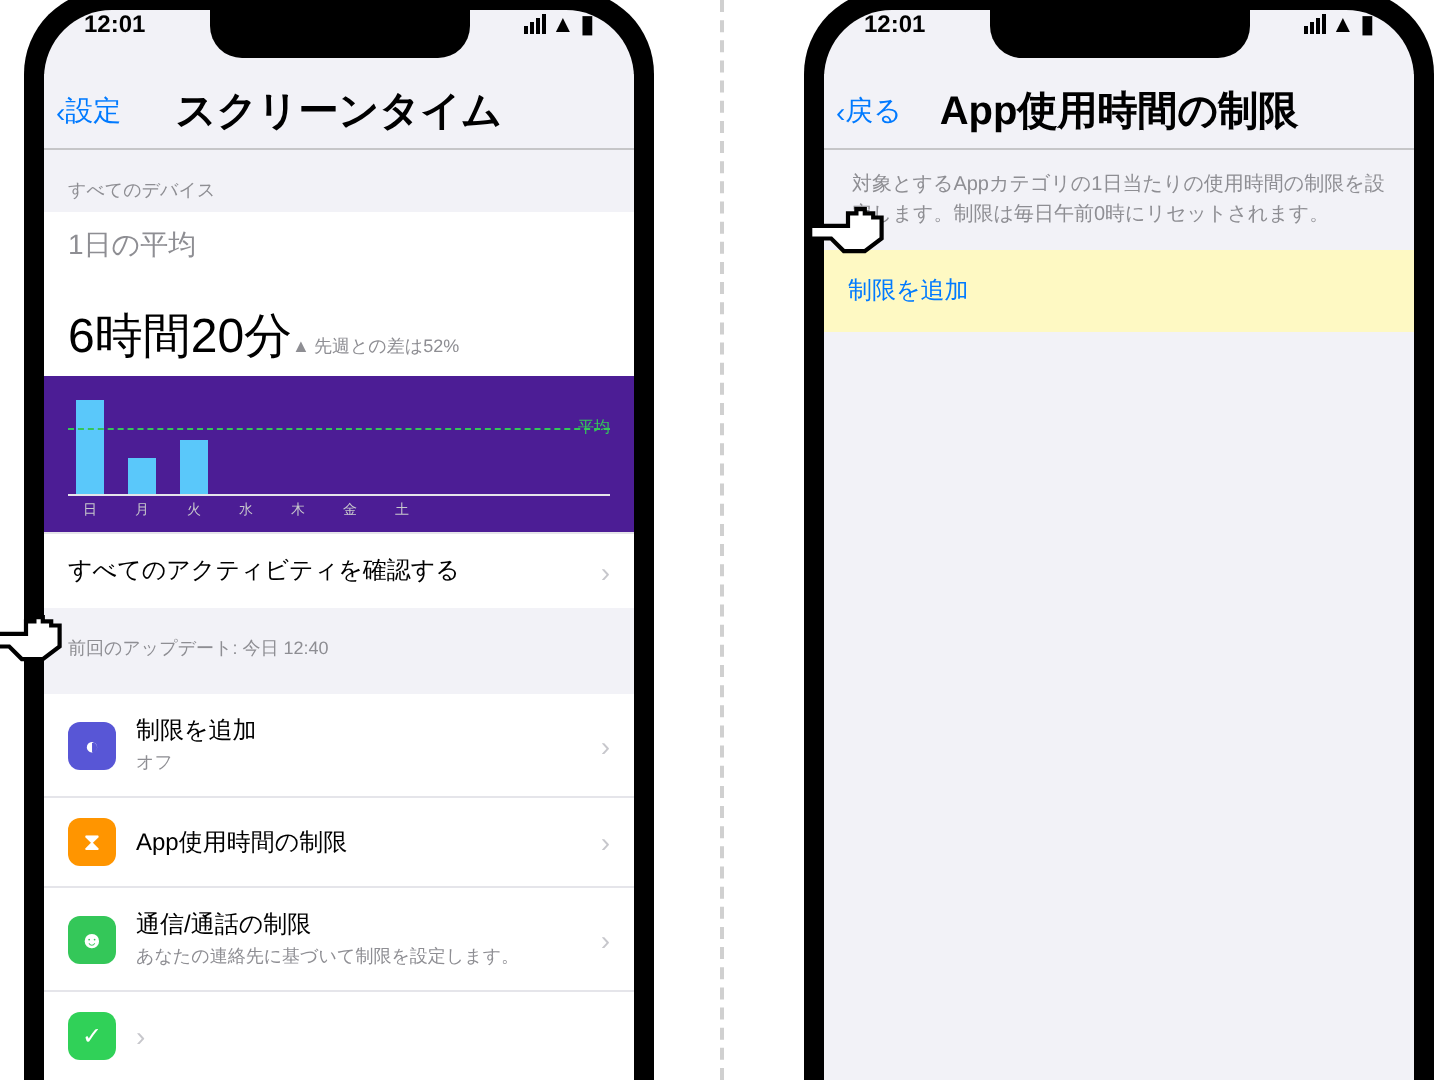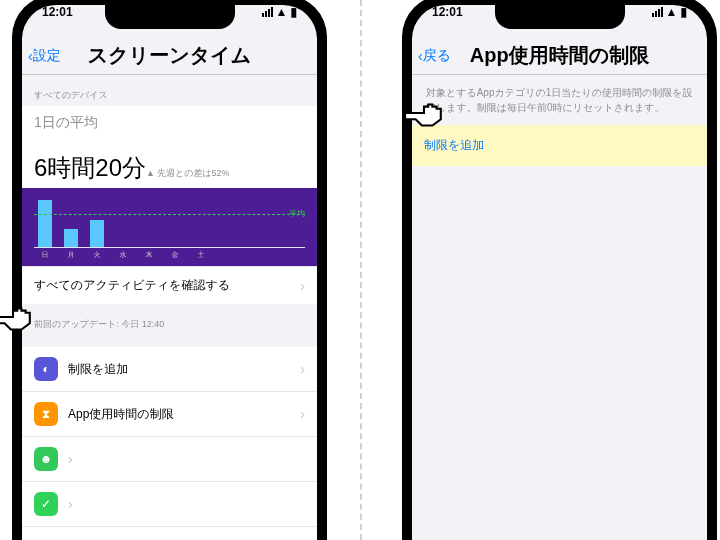--- a/index.html
+++ b/index.html
@@ -116,32 +116,37 @@
             <div class="main">すべてのアクティビティを確認する</div>
           </div>
         <div class="chev">›</div>
       </div>
       <div class="group-hdr">前回のアップデート: 今日 12:40</div>
 
       <div class="cell first">
         <div class="ic purple">◐</div>
         <div class="txt">
             <div class="main">制限を追加</div>
+            <div class="desc">オフ</div>
           </div>
         <div class="chev">›</div>
       </div>
       <div class="cell">
         <div class="ic orange">⧗</div>
         <div class="txt">
             <div class="main">App使用時間の制限</div>
           </div>
         <div class="chev">›</div>
       </div>
       <div class="cell">
         <div class="ic green">☻</div>
+        <div class="txt">
+            <div class="main">通信/通話の制限</div>
+            <div class="desc">あなたの連絡先に基づいて制限を設定します。</div>
+          </div>
         <div class="chev">›</div>
       </div>
       <div class="cell">
         <div class="ic green2">✓</div>
         <div class="chev">›</div>
       </div>
       <div class="cell">
         
         
         

